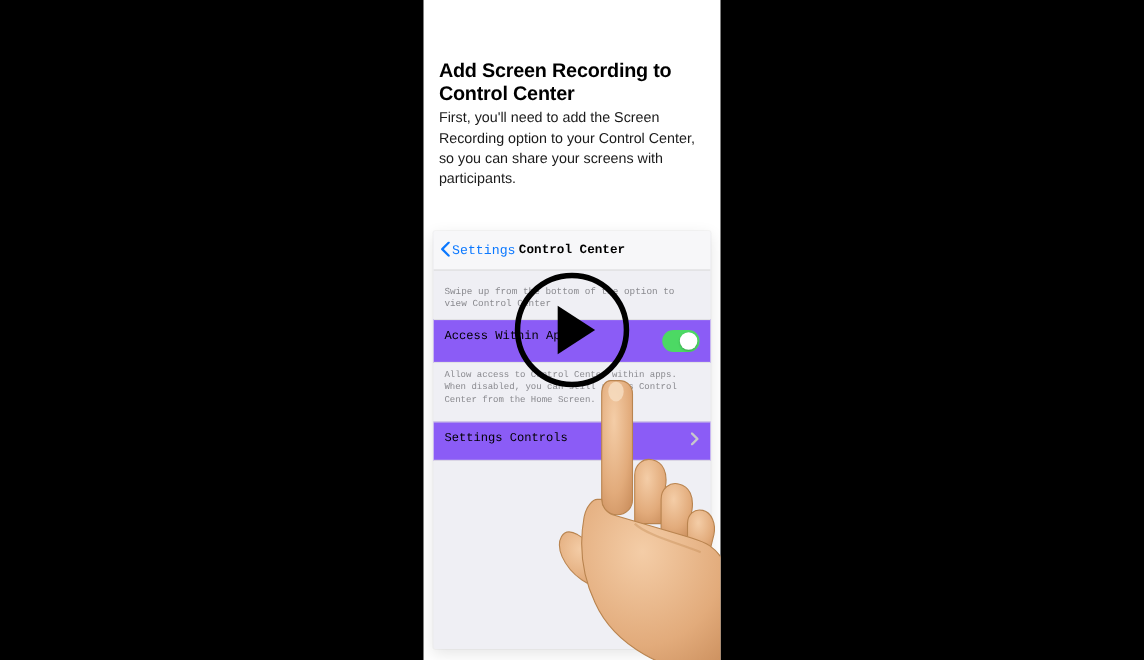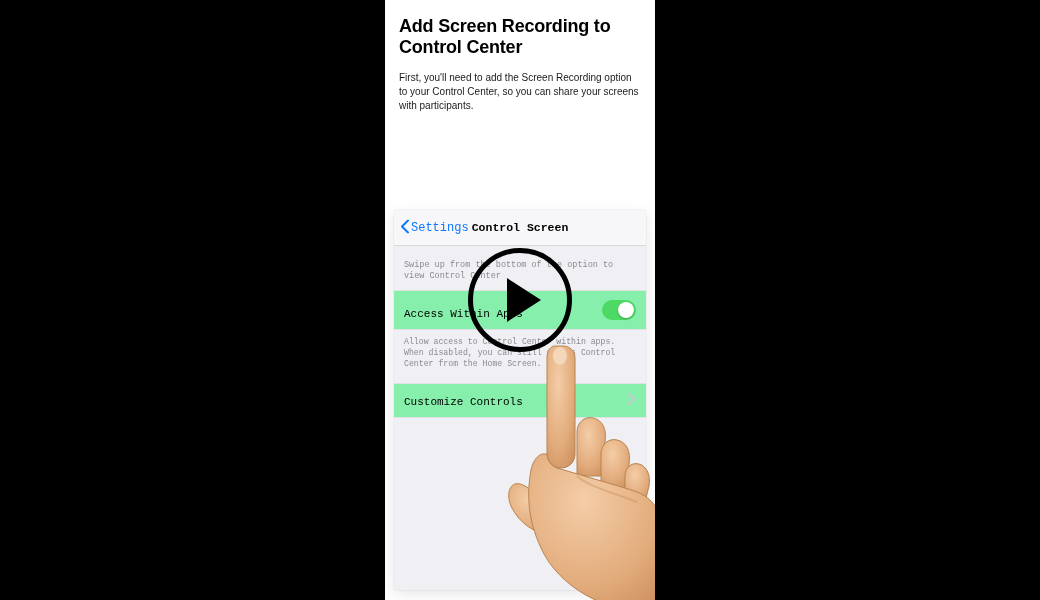--- a/index.html
+++ b/index.html
@@ -16,24 +16,25 @@
   }
   .panel-inner {
     padding: 16px 14px 0 14px;
   }
   .title {
     font-size: 18px;
     font-weight: 800;
     line-height: 1.18;
     letter-spacing: -0.2px;
     color: #000;
+    margin-top: 38px;
   }
   .desc {
-    margin-top: 13px;
-    font-size: 10px;
+    margin-top: 2px;
+    font-size: 13px;
     line-height: 1.4;
     color: #1a1a1a;
   }
   .goto-block {
     margin-top: 16px;
     font-size: 10.5px;
     line-height: 1.4;
     color: #000;
   }
   .goto-path { font-weight: 700; }
@@ -75,26 +76,26 @@
     color: #000;
     pointer-events: none;
   }
   .sect-cap {
     font-size: 8.5px;
     color: #8a8a8f;
     padding: 14px 10px 8px 10px;
     line-height: 1.3;
   }
   .row {
-    background: #86efac;
+    background: #8b5cf6;
     border-top: 1px solid #e1e1e4;
     border-bottom: 1px solid #e1e1e4;
     padding: 9px 10px;
     display: flex;
-    align-items: flex-end;
+    align-items: flex-start;
     justify-content: space-between;
     position: relative;
   }
   .row-label {
     font-size: 11px;
     color: #000;
   }
   .toggle {
     width: 34px; height: 20px;
     border-radius: 20px;
@@ -162,36 +163,36 @@
     <div class="phone">
       <div class="navbar">
         <div class="back">
           <span class="chev">
             <svg width="9" height="14" viewBox="0 0 9 14">
                 <path d="M8 1 L2 7 L8 13" stroke="#0b78ff" stroke-width="2" fill="none" stroke-linecap="round" stroke-linejoin="round"></path>
               </svg>
           </span>
           <span>Settings</span>
         </div>
-        <div class="navtitle">Control Screen</div>
+        <div class="navtitle">Control Center</div>
       </div>
 
       <div class="sect-cap">Swipe up from the bottom of the option to view Control Center</div>
 
       <div class="row">
         <span class="row-label">Access Within Apps</span>
         <span class="toggle">
           <span class="knob"></span>
         </span>
       </div>
 
       <div class="footer-cap">Allow access to Control Center within apps. When disabled, you can still access Control Center from the Home Screen.</div>
 
       <div class="row">
-        <span class="row-label">Customize Controls</span>
+        <span class="row-label">Settings Controls</span>
         <span class="disclosure">
           <svg width="8" height="12" viewBox="0 0 8 12">
               <path d="M1 1 L6 6 L1 11" stroke="#c7c7cc" stroke-width="2" fill="none" stroke-linecap="round" stroke-linejoin="round"></path>
             </svg>
         </span>
       </div>
     </div>
 
     <div class="hand">
       <svg viewBox="0 0 180 280">

